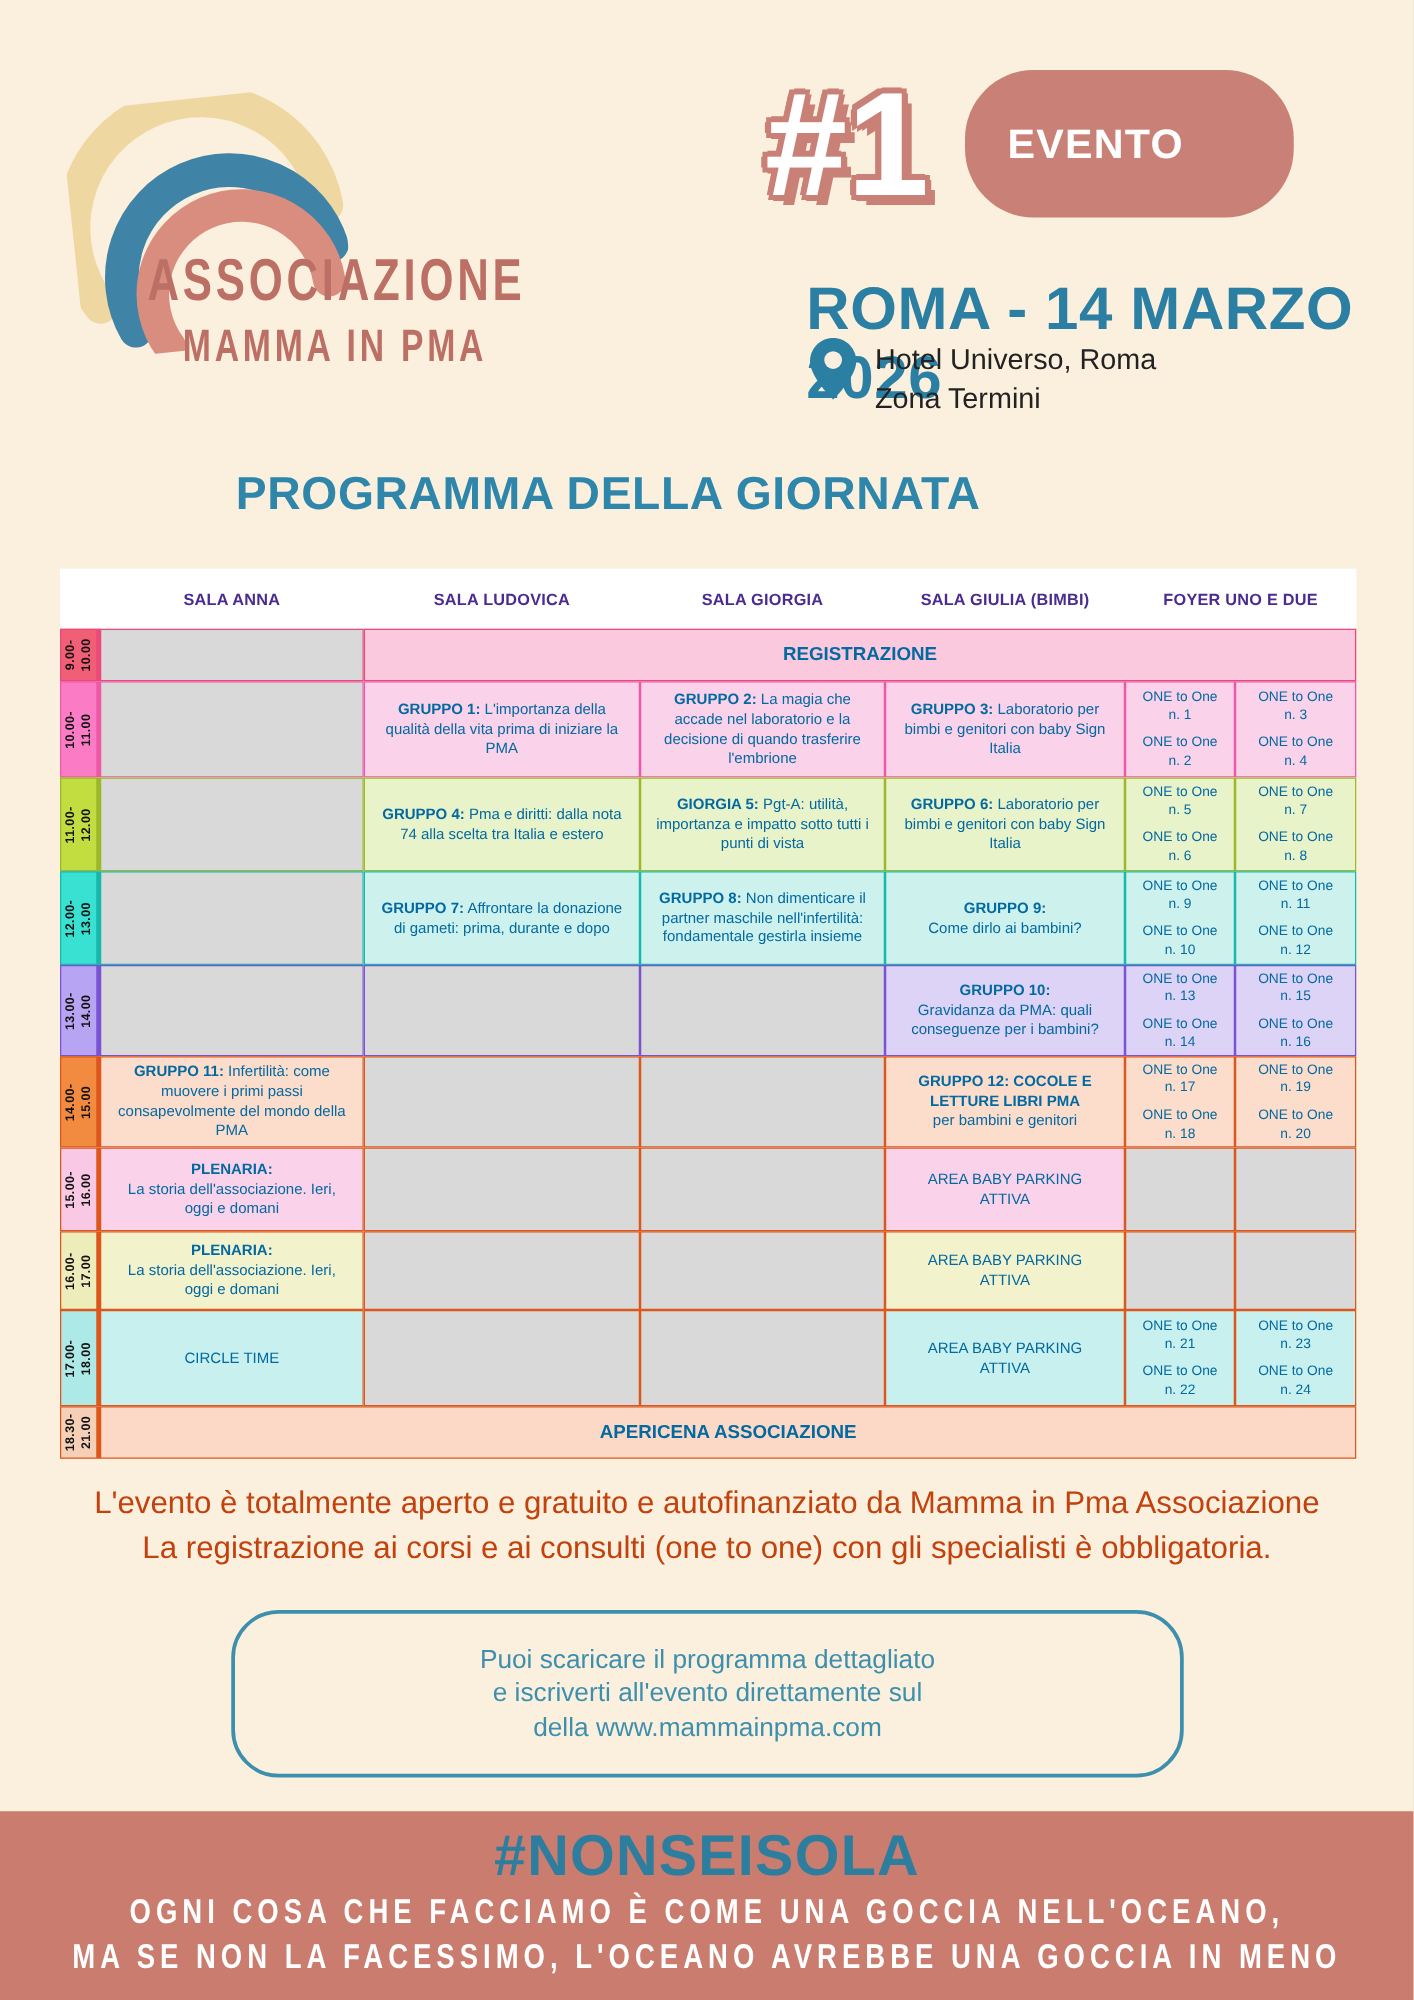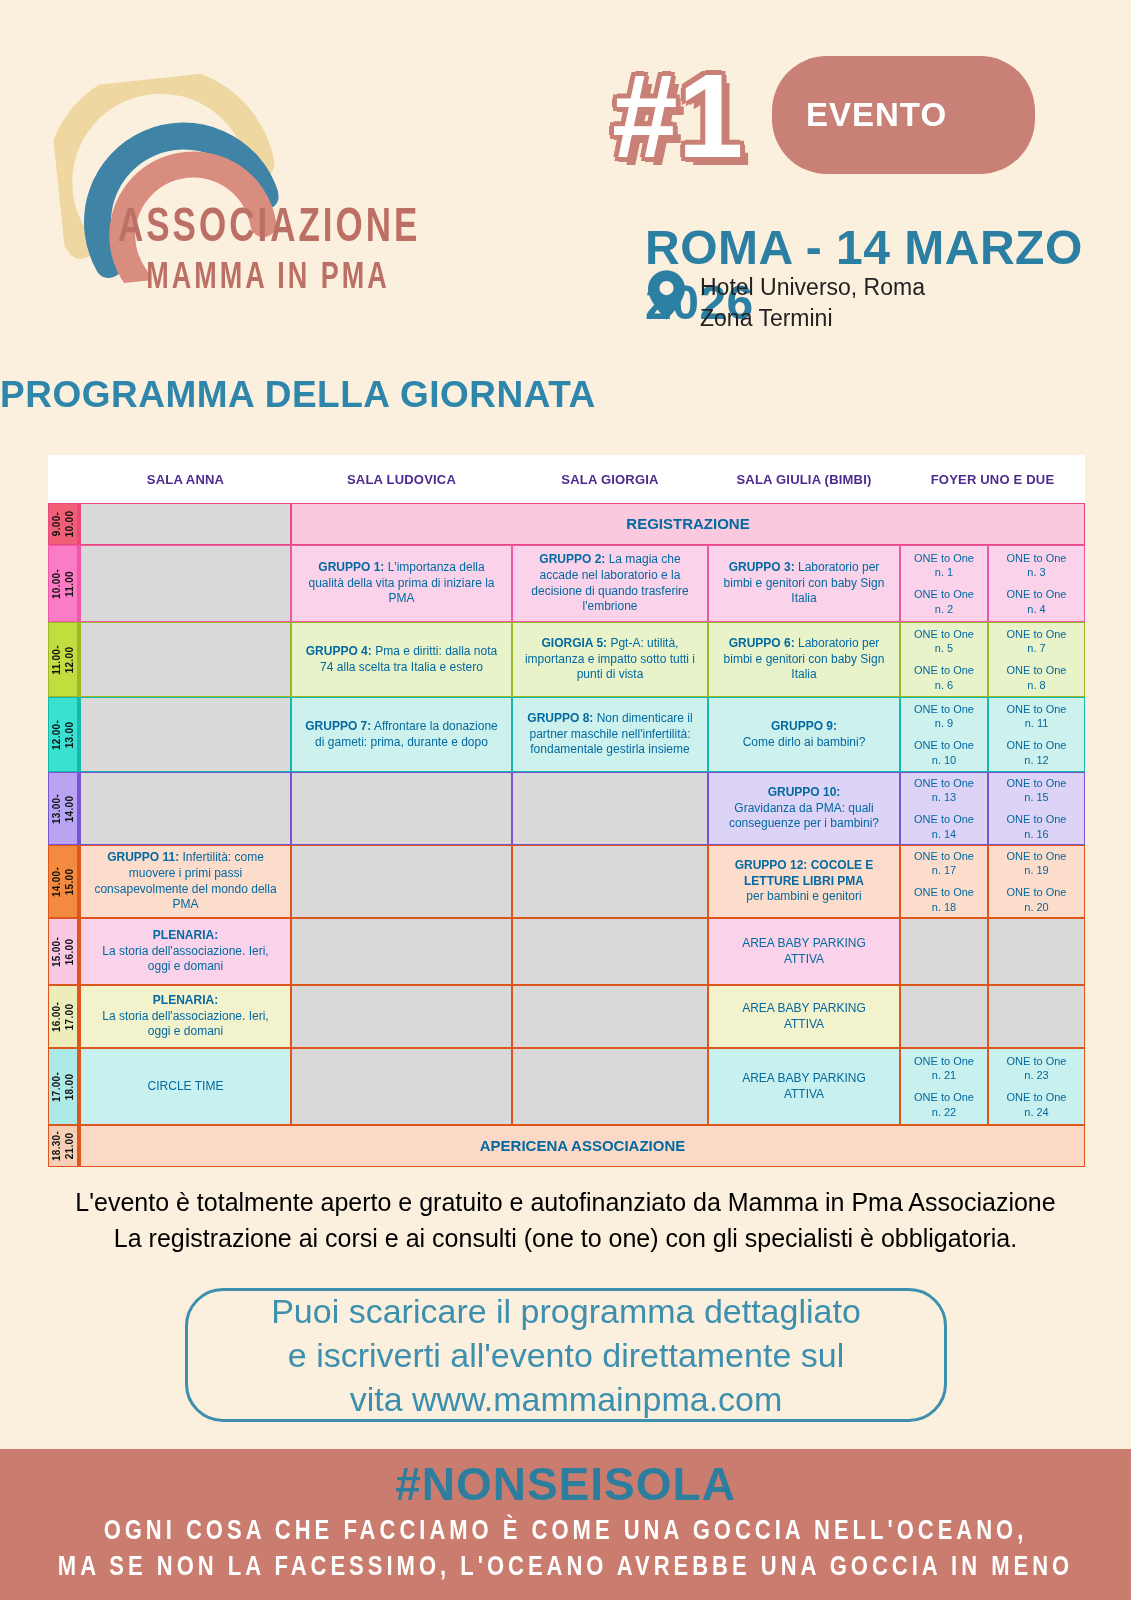--- a/index.html
+++ b/index.html
@@ -18,21 +18,21 @@
                 -5px 0 0 #c98076,5px 0 0 #c98076,0 5px 0 #c98076,0 -5px 0 #c98076,8px 8px 0 #c98076;}
   .badge-pill{position:absolute;left:772px;top:56px;width:263px;height:118px;background:#c98076;
     border-radius:55px;display:flex;flex-direction:column;justify-content:center;padding-left:34px;box-sizing:border-box;}
   .badge-pill div{color:#fff;font-weight:800;font-size:33px;line-height:1.3;letter-spacing:1px;}
 
   .event-date{position:absolute;left:645px;top:220px;font-size:48px;font-weight:800;color:#2b7fa3;letter-spacing:0.5px;}
   .pin{position:absolute;left:648px;top:270px;}
   .venue{position:absolute;left:700px;top:272px;font-size:23px;color:#222;line-height:1.35;}
 
   
-  .main-title{position:absolute;left:0;top:374px;width:973px;text-align:left;
+  .main-title{position:absolute;left:0;top:374px;width:973px;text-align:center;
     font-size:37px;font-weight:800;color:#2e86ab;letter-spacing:0.5px;}
 
   
   #schedule{position:absolute;left:48px;top:455px;width:1037px;display:grid;
     grid-template-columns:32px 211px 221px 196px 192px 88px 97px;background:#ffffff;}
   .hdr{display:flex;align-items:center;justify-content:center;background:#fff;
     color:#4b2b90;font-weight:bold;font-size:13px;letter-spacing:0.2px;}
   .corner{background:#fff;}
   .cell{display:flex;align-items:center;justify-content:center;padding:2px 9px;
     font-size:12px;line-height:1.32;color:#0369a1;box-sizing:border-box;overflow:hidden;}
@@ -41,24 +41,24 @@
   .small{font-size:11px;}
   .big{font-size:15px;}
   .big .ctext{font-weight:bold;}
   .gap{height:7px;}
   .timecell{display:flex;align-items:center;justify-content:center;overflow:hidden;box-sizing:border-box;}
   .timeinner{transform:rotate(-90deg);white-space:pre-line;font-size:10px;font-weight:bold;
     text-align:center;line-height:1.3;letter-spacing:0.3px;color:#111;}
 
   
   .note{position:absolute;left:0;top:1184px;width:1131px;text-align:center;
-    font-size:25px;color:#000000;line-height:1.45;}
+    font-size:25px;color:#c2410c;line-height:1.45;}
   .dl-box{position:absolute;left:185px;top:1288px;width:762px;height:134px;border:3px solid #3d8fae;
     border-radius:38px;display:flex;flex-direction:column;align-items:center;justify-content:center;box-sizing:border-box;}
-  .dl-box div{color:#3d8fae;font-size:34px;line-height:1.3;text-align:center;}
+  .dl-box div{color:#3d8fae;font-size:21px;line-height:1.3;text-align:center;}
 
   
   .banner{position:absolute;left:0;top:1449px;width:1131px;height:151px;background:#ca7c6e;}
   .hashtag{position:absolute;left:0;top:8px;width:100%;text-align:center;
     font-size:46px;font-weight:800;color:#2d7e9e;letter-spacing:1px;}
   .quote1,.quote2{position:absolute;left:0;width:100%;text-align:center;color:#fff;
     font-size:22px;font-weight:700;letter-spacing:4px;transform:scaleY(1.25);}
   .quote1{top:68px;}
   .quote2{top:104px;}
 </style>
@@ -382,21 +382,21 @@
     </div>
 
   <div class="note">
     <div>L'evento è totalmente aperto e gratuito e autofinanziato da Mamma in Pma Associazione</div>
     <div>La registrazione ai corsi e ai consulti (one to one) con gli specialisti è obbligatoria.</div>
   </div>
 
   <div class="dl-box">
     <div>Puoi scaricare il programma dettagliato</div>
     <div>e iscriverti all'evento direttamente sul</div>
-    <div>vita www.mammainpma.com</div>
+    <div>della www.mammainpma.com</div>
   </div>
 
   <div class="banner">
     <div class="hashtag">#NONSEISOLA</div>
     <div class="quote1">OGNI COSA CHE FACCIAMO È COME UNA GOCCIA NELL'OCEANO,</div>
     <div class="quote2">MA SE NON LA FACESSIMO, L'OCEANO AVREBBE UNA GOCCIA IN MENO</div>
   </div>
 
 </div>
 

